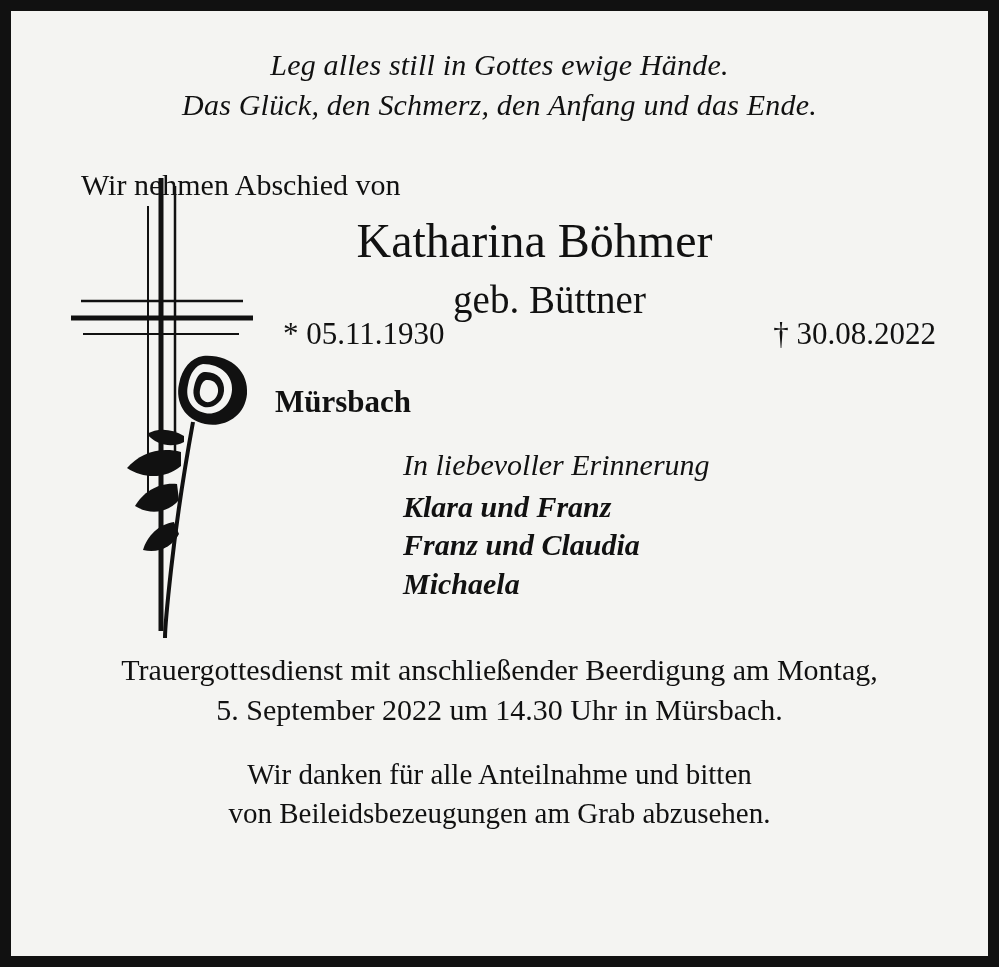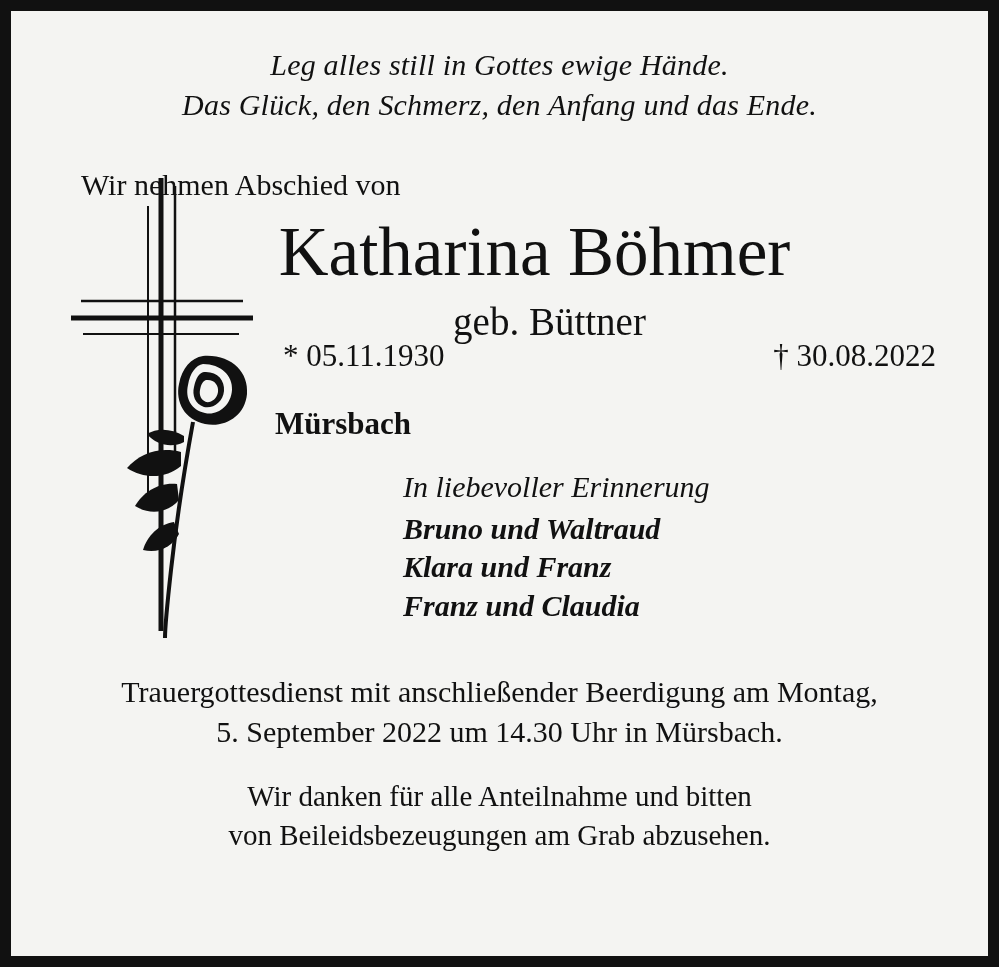--- a/index.html
+++ b/index.html
@@ -44,21 +44,21 @@
   
   .farewell {
     font-size: 30px;
     margin-top: 44px;
     padding-left: 70px;
   }
 
   
   .name {
     text-align: center;
-    font-size: 69px;
+    font-size: 48px;
     line-height: 1.05;
     margin-top: 14px;
     padding-left: 70px;
     white-space: nowrap;
   }
 
   
   .maiden {
     text-align: center;
     font-size: 39px;
@@ -184,23 +184,23 @@
 
     <div class="dates">
       <span class="date-birth">* 05.11.1930</span>
       <span class="date-death">† 30.08.2022</span>
     </div>
 
     <div class="place">Mürsbach</div>
 
     <div class="memory">
       <div class="memory-intro">In liebevoller Erinnerung</div>
-      <div class="mourner">Bruno und Waltraud</div>
       <div class="mourner">Klara und Franz</div>
       <div class="mourner">Franz und Claudia</div>
+      <div class="mourner">Michaela</div>
     </div>
 
     <div class="service">
       <span class="service-line">Trauergottesdienst mit anschließender Beerdigung am Montag,</span>
       <span class="service-line">5. September 2022 um 14.30 Uhr in Mürsbach.</span>
     </div>
 
     <div class="thanks">
       <span class="thanks-line">Wir danken für alle Anteilnahme und bitten</span>
       <span class="thanks-line">von Beileidsbezeugungen am Grab abzusehen.</span>

